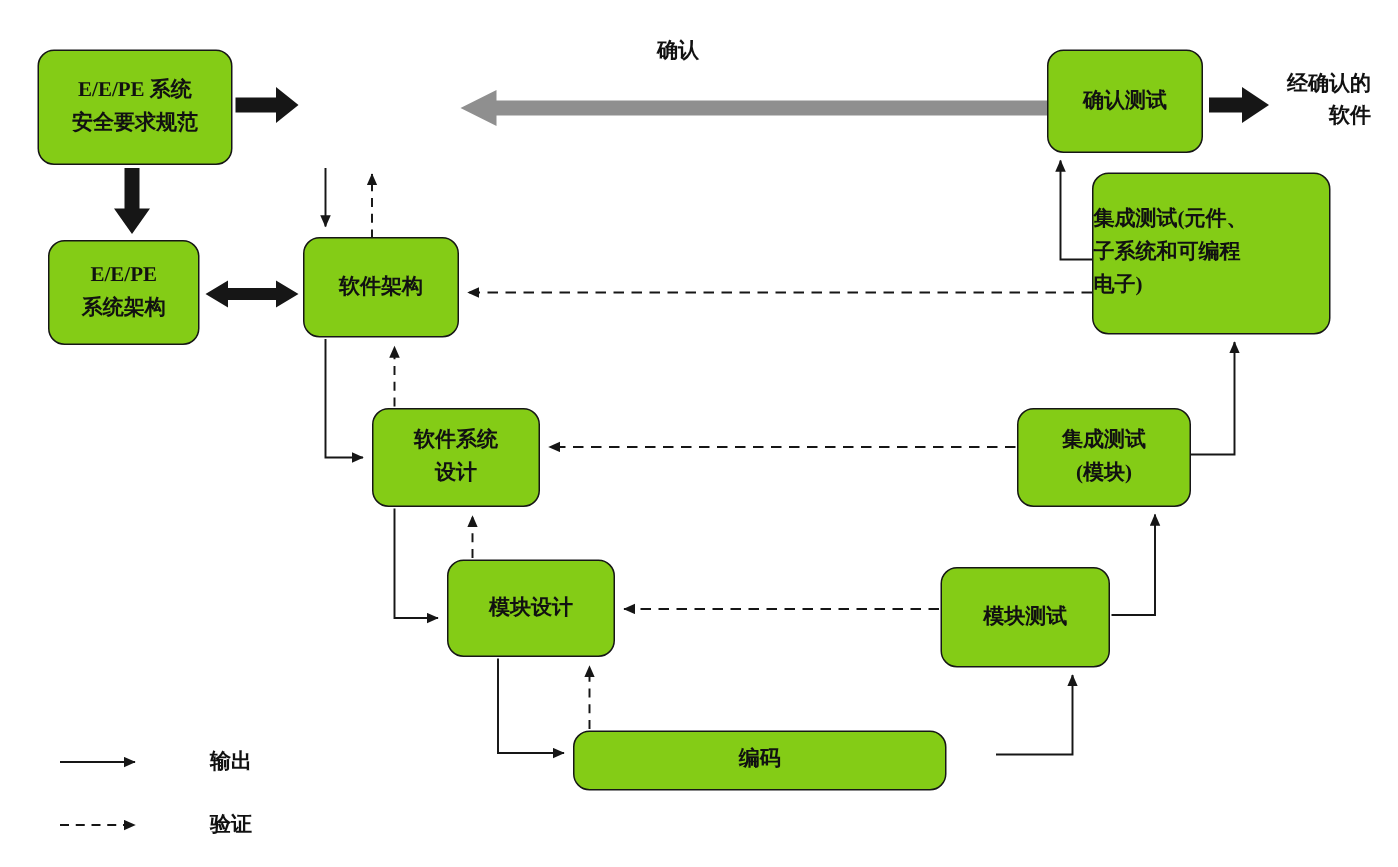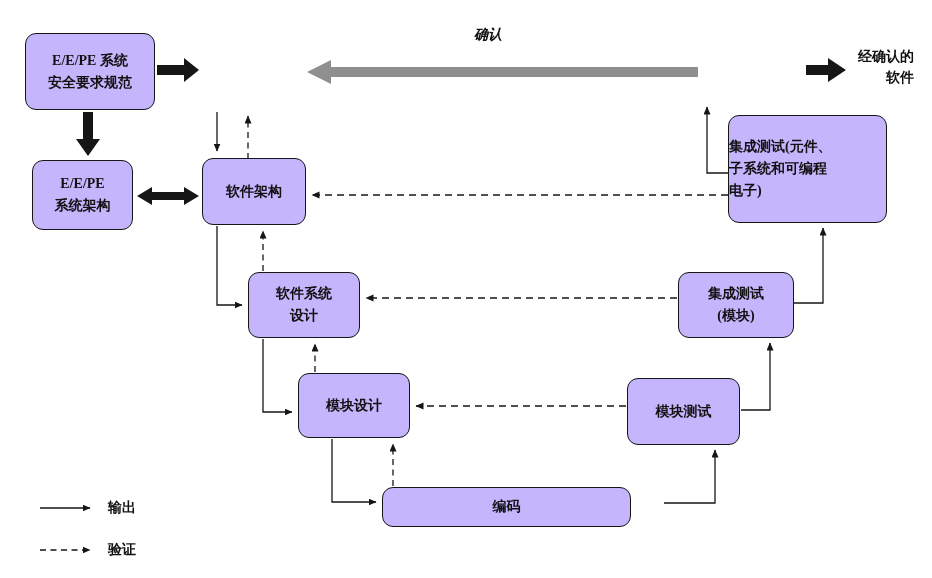--- a/index.html
+++ b/index.html
@@ -7,21 +7,21 @@
     position:relative;
     width:932px;height:578px;
     background:#ffffff;
     font-family:"Liberation Serif","DejaVu Serif",serif;
     color:#111;
     overflow:hidden;
   }
   svg.wires{position:absolute;left:0;top:0;z-index:1;}
   .box{
     position:absolute;z-index:2;
-    background:#c4b5fd;
+    background:#84cc16;
     border:1.8px solid #161616;
     border-radius:11px;
     display:flex;align-items:center;justify-content:center;
     text-align:center;
     font-size:14px;font-weight:600;
     line-height:1.55;
     white-space:pre-line;
     box-sizing:border-box;
     font-family:Liberation Serif, serif;
   }
@@ -34,24 +34,24 @@
   .box-g{left:382px;top:487px;width:249px;height:40px;}
   .box-h{left:627px;top:378px;width:113px;height:67px;}
   .box-i{left:678px;top:272px;width:116px;height:66px;}
   .box-j{left:728px;top:115px;width:159px;height:108px;justify-content:flex-start;text-align:left;padding-right:8px;}
   .box-k{left:698px;top:33px;width:104px;height:69px;}
   .free-label{
     position:absolute;z-index:2;
     font-size:14px;font-weight:600;line-height:1.5;
     white-space:pre-line;
   }
-  .lbl-validation{left:438px;top:24px;width:100px;text-align:center;font-style:italic;}
+  .lbl-validation{left:438px;top:24px;width:100px;}
   .lbl-validated{left:858px;top:46px;text-align:right;}
   .legend{position:absolute;left:38px;top:498px;z-index:2;}
-  .legend-row{display:flex;align-items:center;height:20px;margin-bottom:22px;}
+  .legend-row{display:flex;align-items:center;height:20px;margin-bottom:22px;gap:32px;}
   .legend-row svg{display:block;margin-right:8px;}
   .legend-label{font-size:14px;font-weight:600;}
 </style>
 </head>
 <body>
 
 <div class="canvas">
 
   <svg class="wires" width="932" height="578" viewBox="0 0 932 578">
     <defs>
@@ -93,20 +93,21 @@
 设计</div>
   <div class="box box-d">软件架构</div>
   <div class="box box-f">模块设计</div>
   <div class="box box-g">编码</div>
   <div class="box box-h">模块测试</div>
   <div class="box box-i">集成测试
 (模块)</div>
   <div class="box box-j">集成测试(元件、
 子系统和可编程
 电子)</div>
+  <div class="box box-k">确认测试</div>
 
   <div class="free-label lbl-validation">确认</div>
   <div class="free-label lbl-validated">经确认的
 软件</div>
 
   <div class="legend">
     <div class="legend-row">
       <svg width="62" height="14" viewBox="0 0 62 14">
         <defs>
           <marker id="larr" orient="auto" markerUnits="userSpaceOnUse" markerWidth="10" markerHeight="9" refX="7.5" refY="3.5">

